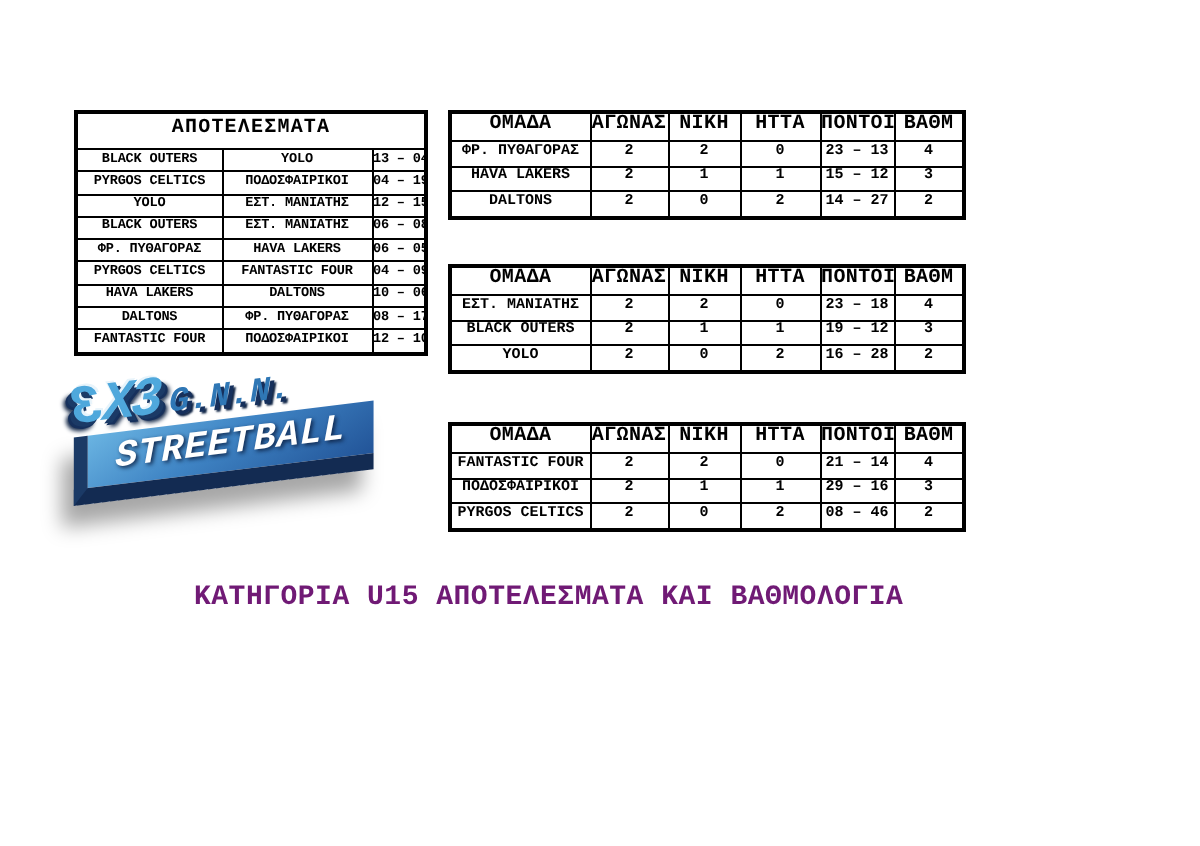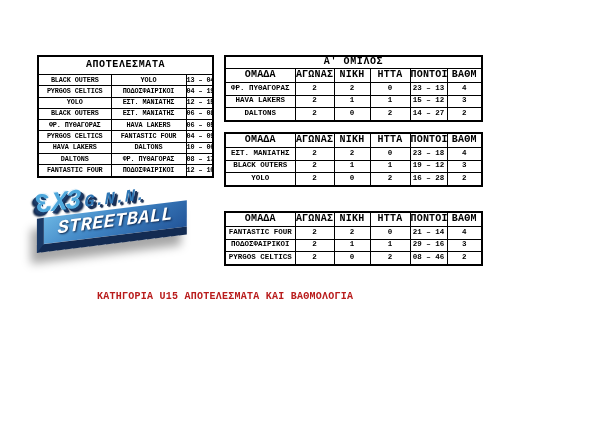--- a/index.html
+++ b/index.html
@@ -50,21 +50,21 @@
     border-bottom:8px solid #132b52;
     box-shadow:-6px 10px 10px rgba(0,0,0,.35);
   }
   .logo-slab span{
     color:#fff;font-weight:bold;font-style:italic;font-size:18.5px;letter-spacing:.5px;
     text-shadow:1px 1px 2px #0d2347;
   }
   
   .footer-title{
     position:absolute;left:97px;top:291px;
-    font-size:10px;font-weight:bold;letter-spacing:.25px;color:#b91c1c;
+    font-size:14px;font-weight:bold;letter-spacing:.25px;color:#701a75;
   }
 </style>
 </head>
 <body>
 
 <div class="page">
 
   <table class="tbl results-table">
     <colgroup>
         <col style="width:73px">
@@ -128,23 +128,20 @@
   <table class="tbl group-table" id="group-0">
     <colgroup>
         <col style="width:70px">
         <col style="width:39px">
         <col style="width:36px">
         <col style="width:40px">
         <col style="width:37px">
         <col style="width:35px">
       </colgroup>
     <thead>
-      <tr>
-        <th colspan="6" class="tbl-title">Α' ΟΜΙΛΟΣ</th>
-      </tr>
       <tr>
           <th class="col-h">ΟΜΑΔΑ</th>
           <th class="col-h">ΑΓΩΝΑΣ</th>
           <th class="col-h">ΝΙΚΗ</th>
           <th class="col-h">ΗΤΤΑ</th>
           <th class="col-h">ΠΟΝΤΟΙ</th>
           <th class="col-h">ΒΑΘΜ</th>
         </tr>
     </thead>
     <tbody>

